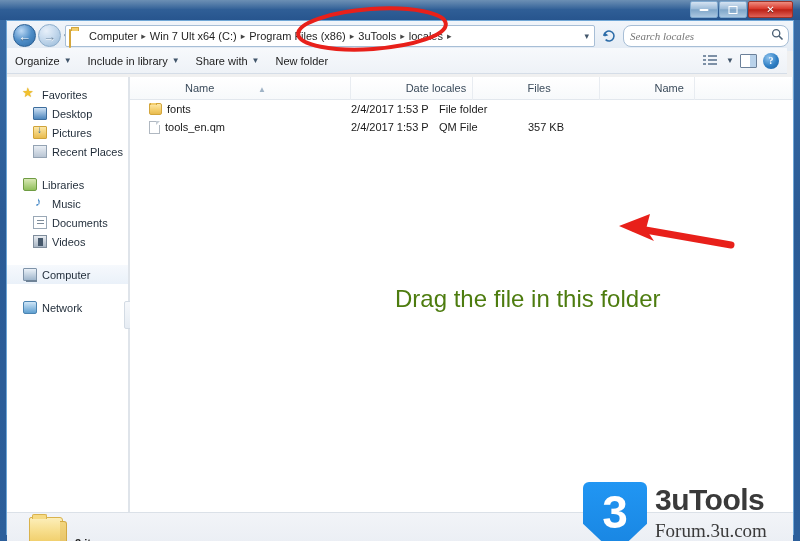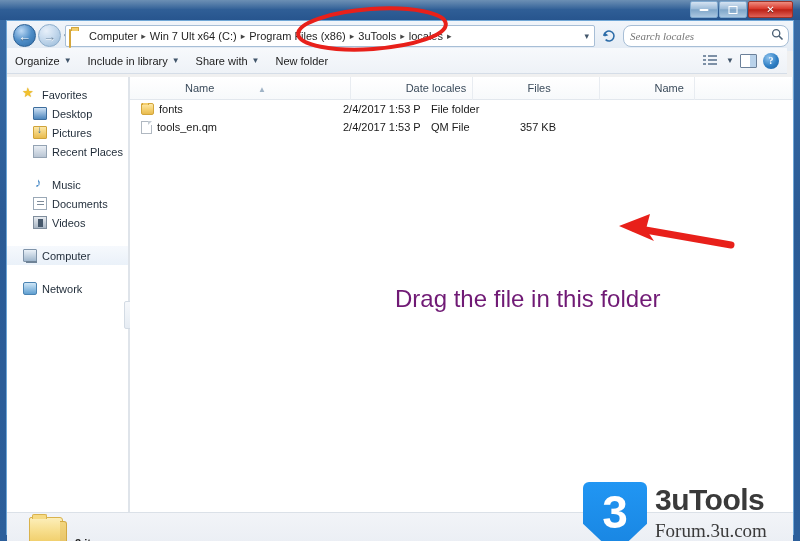--- a/index.html
+++ b/index.html
@@ -238,21 +238,21 @@
     padding-left: 11px; border-right: 1px solid #e8ecf1; position: relative; cursor: default; margin-left: 44px;
   }
   .col.c-name { width: 202px; }
   .col.c-date { width: 88px; }
   .col.c-type { width: 94px; }
   .col.c-size { width: 58px; }
   .col.c-blank { width: 60px; border-right: 1px solid #e8ecf1; }
   .sortmark {
     position: absolute; left: 84px; top: 1px; font-size: 8px; color: #9fb3c6;
   }
-  .rows { position: absolute; left: 0; top: 23px; width: 561px; }
+  .rows { position: absolute; left: 8px; top: 23px; width: 561px; }
   .frow { height: 18px; display: flex; align-items: center; font-size: 11px; color: #1a1a1a; cursor: default;}
   .fc { padding-left: 11px; white-space: nowrap; overflow: hidden; }
   .fc.n { width: 202px; display: flex; align-items: center; gap: 5px; }
   .fc.d { width: 88px; }
   .fc.t { width: 94px; }
   .fc.s { width: 58px; text-align: right; padding-left:0; padding-right: 16px;}
   .fi { width: 13px; height: 12px; flex: none; position: relative; }
   .fi-folder {
     background: linear-gradient(180deg,#fde8a8 0%, #f5d070 55%, #e8bb4e 100%);
     border: 1px solid #d3a63c; border-radius: 1px 2px 2px 2px;
@@ -266,21 +266,21 @@
   }
   .fi-file:after {
     content:""; position:absolute; right:-1px; top:-1px;
     border-width: 0 0 4px 4px; border-style: solid;
     border-color: transparent transparent #ffffff #c4ccd4;
   }
 
   
   .annot-text {
     position: absolute; left: 265px; top: 208px;
-    font-size: 24px; color: #701a75;
+    font-size: 24px; color: #4d7c0f;
     font-family: "Liberation Sans", sans-serif;
     white-space: nowrap;
   }
   .annot-svg { position: absolute; left: 0; top: 0; width: 800px; height: 541px; pointer-events: none; }
 
   
   .statusbar {
     position: absolute; left: 0; top: 491px; width: 786px; height: 38px;
     background: linear-gradient(180deg,#f2f4f8 0%, #e9edf3 100%);
     border-top: 1px solid #dbe1e8;
@@ -455,20 +455,24 @@
           </div>
           <div class="nav-row child">
             <span class="ni ni-recent"></span>
             <span class="lbl">Recent Places</span>
           </div>
         </div>
 
         <div style="height:10px"></div>
 
         <div class="nav-group">
+          <div class="nav-row">
+            <span class="ni ni-library"></span>
+            <span class="lbl">Libraries</span>
+          </div>
           <div class="nav-row child">
             <span class="ni ni-music"></span>
             <span class="lbl">Music</span>
           </div>
           <div class="nav-row child">
             <span class="ni ni-doc"></span>
             <span class="lbl">Documents</span>
           </div>
           <div class="nav-row child">
             <span class="ni ni-vid"></span>

